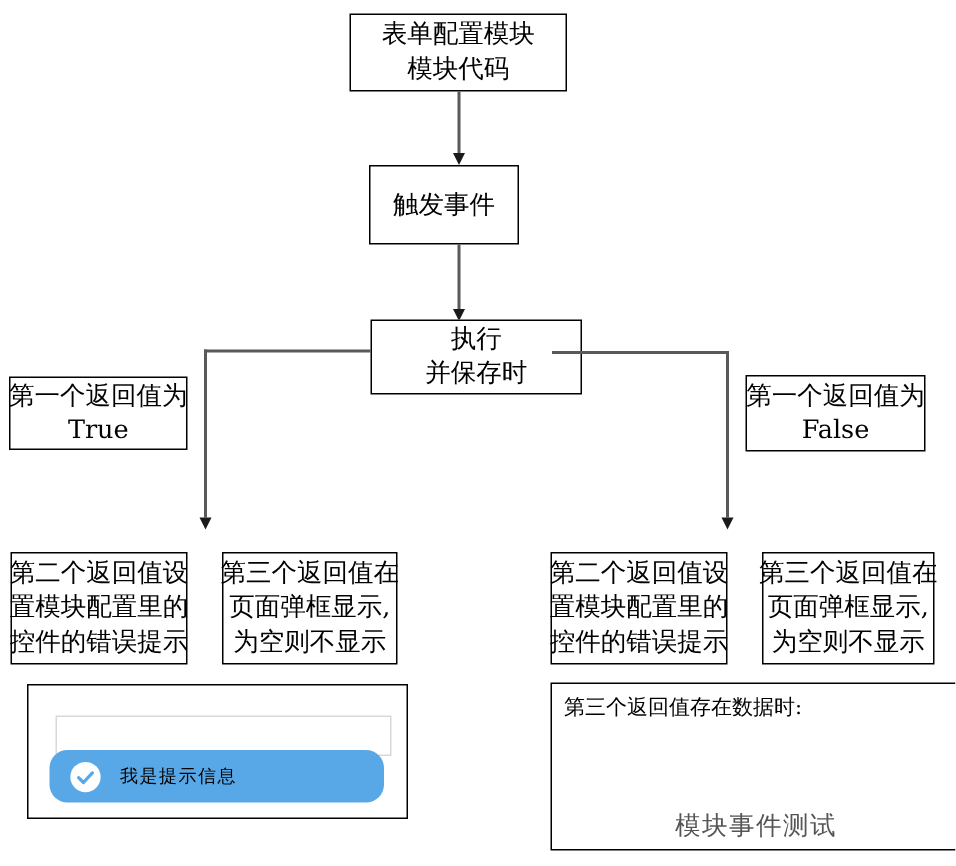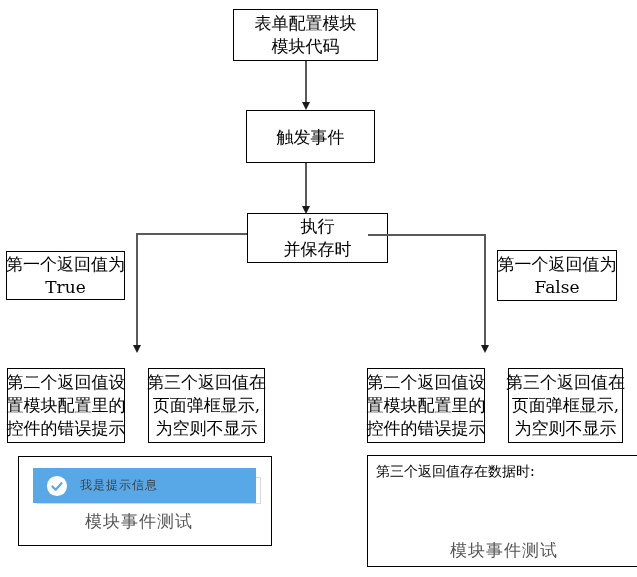--- a/index.html
+++ b/index.html
@@ -24,24 +24,24 @@
   
   .cline{position:absolute;background:var(--line-color);}
   .ahead{
     position:absolute;width:0;height:0;
     border-left:4.5px solid transparent;border-right:4.5px solid transparent;
     border-top:8px solid var(--head-color);
   }
   
   .panel{position:absolute;box-sizing:border-box;border:1px solid #000;background:#fff;}
   .toast{
-    position:absolute;box-sizing:border-box;border-radius:0;
+    position:absolute;box-sizing:border-box;border-radius:12px;
     display:flex;align-items:center;z-index:2;
     font-family:"DejaVu Sans","Liberation Sans",sans-serif;
-    font-size:12px;color:#404040;letter-spacing:1px;
+    font-size:12px;color:#000000;letter-spacing:1px;margin-top:32px;
   }
   .toast-info{background:var(--toast-info-bg);}
   .toast-warn{background:var(--toast-warn-bg);}
   .toast .ticon{display:flex;align-items:center;justify-content:center;margin:0 12px 0 13px;}
   .check-stroke{stroke:var(--toast-info-bg);}
   .warn-fill{fill:var(--toast-warn-bg);}
   .backdrop-edge{
     position:absolute;box-sizing:border-box;background:#fff;border:1px solid #d8d8d8;z-index:1;
   }
   .caption{
@@ -60,21 +60,21 @@
 <div id="canvas">
 
   <div class="fnode" style="left:233px;top:9px;width:145px;height:52px;">
     <span>表单配置模块</span>
     <span>模块代码</span>
   </div>
 
   <div class="cline" style="left:305px;top:61px;width:2px;height:41px;"></div>
   <div class="ahead" style="left:302px;top:102px;"></div>
 
-  <div class="fnode" style="left:246px;top:110px;width:129px;height:53px;line-height:24px;">
+  <div class="fnode" style="left:246px;top:110px;width:100px;height:53px;line-height:24px;">
     <span>触发事件</span>
   </div>
 
   <div class="cline" style="left:305px;top:163px;width:2px;height:43px;"></div>
   <div class="ahead" style="left:302px;top:206px;"></div>
 
   <div class="fnode" style="left:247px;top:213px;width:141px;height:50px;">
     <span>执行</span>
     <span>并保存时</span>
   </div>

